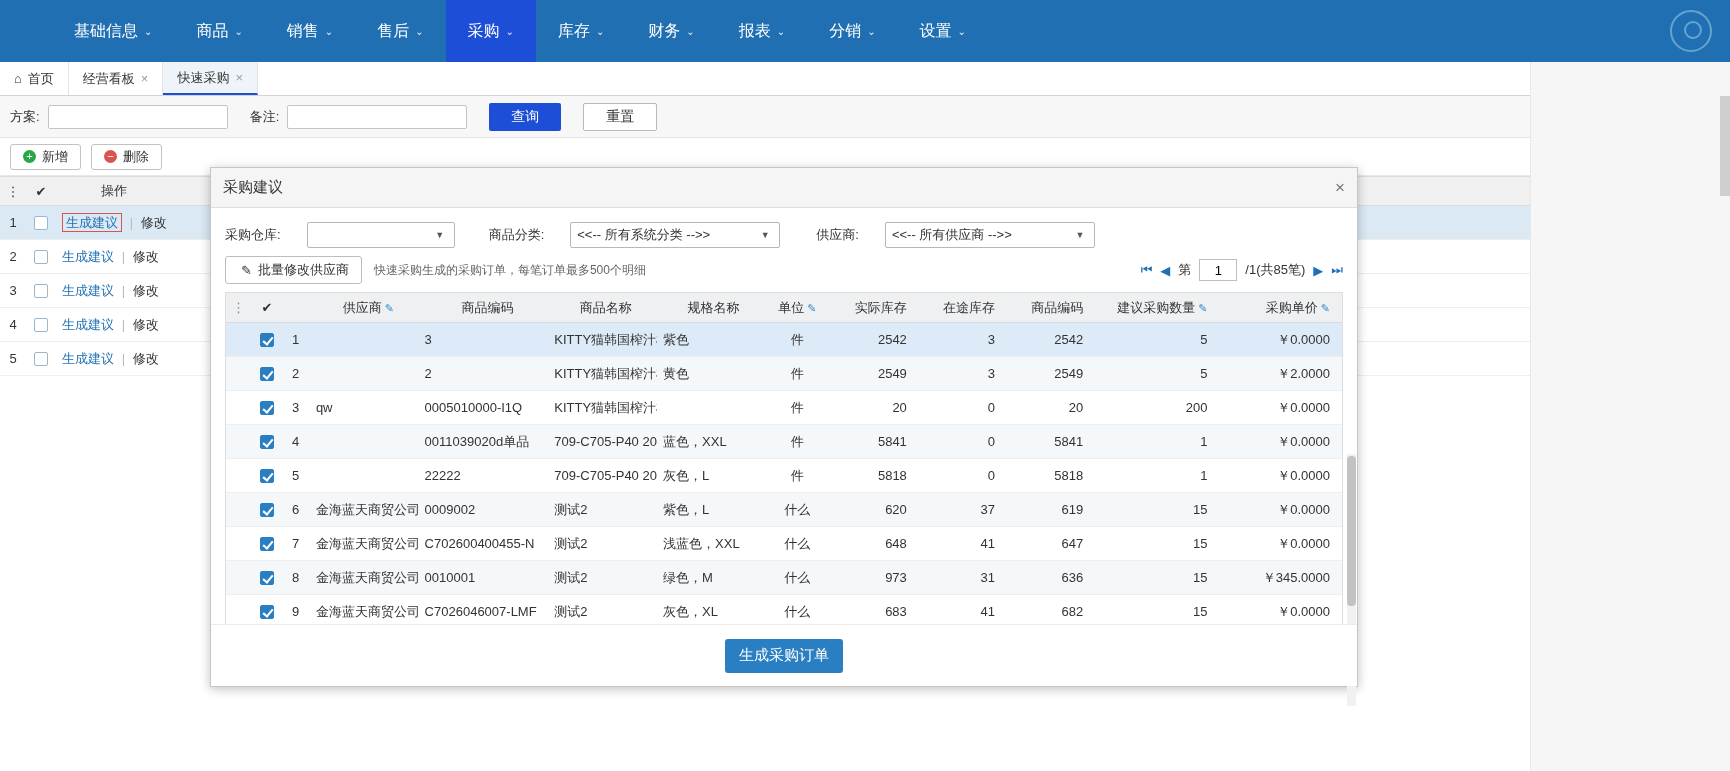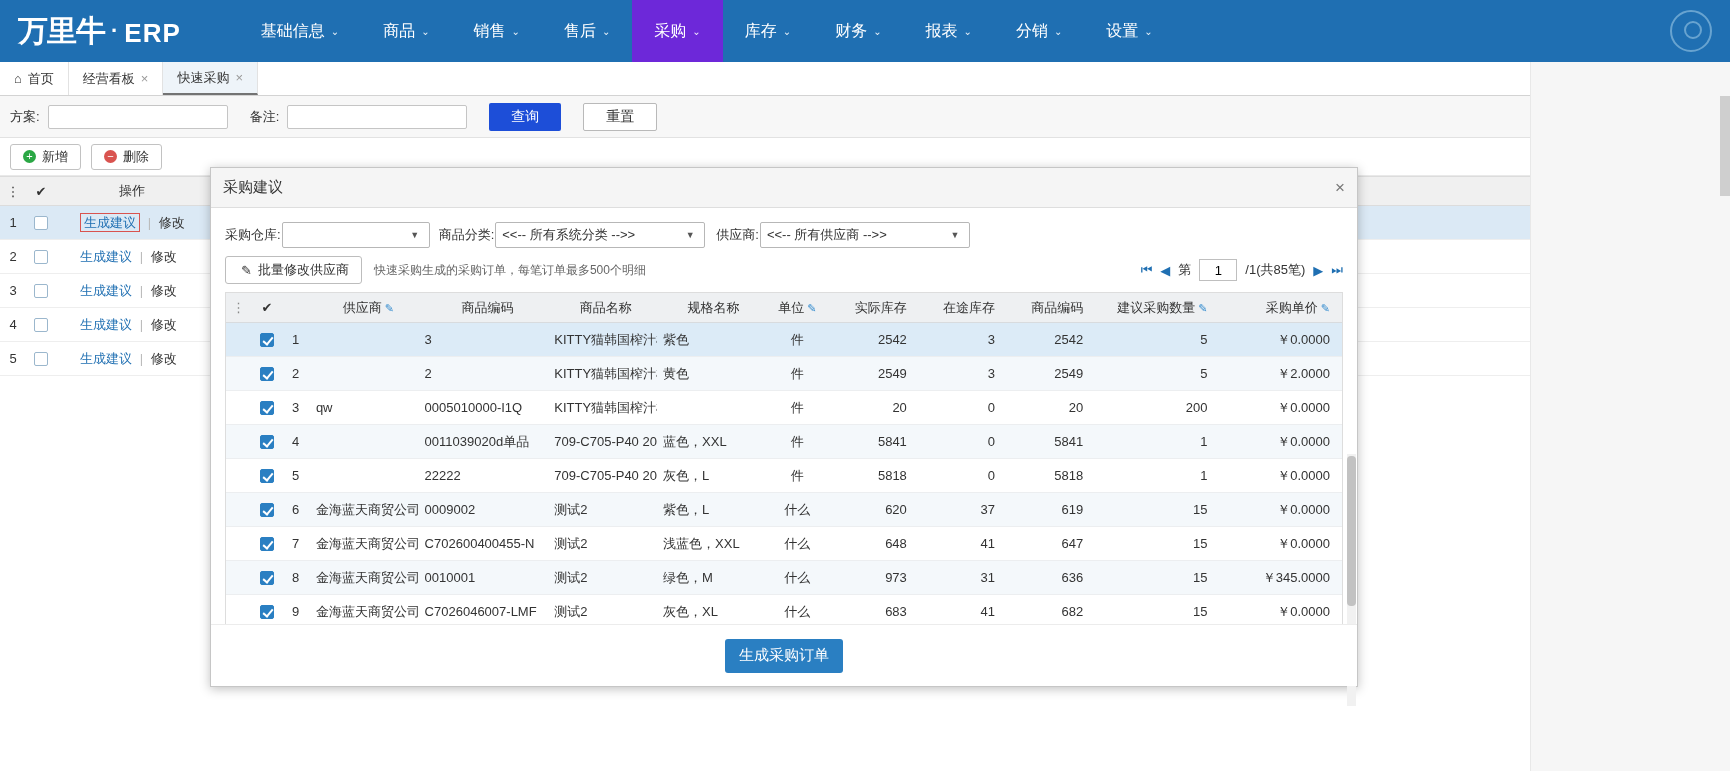--- a/index.html
+++ b/index.html
@@ -21,42 +21,42 @@
     font-weight:bold;
   }
   .logo-cn { font-size:30px; letter-spacing:-1px; line-height:1; }
   .logo-dot { font-size:22px; padding:0 6px 2px 6px; }
   .logo-erp { font-size:26px; letter-spacing:1px; line-height:1; }
   .nav { display:flex; align-items:center; height:62px; margin-left:52px; }
   .nav-item {
     padding:0 22px; height:62px; display:flex; align-items:center;
     font-size:16px; color:#fff; cursor:pointer; white-space:nowrap;
   }
-  .nav-item.active { background:#6d28d9; }
+  .nav-item.active { background:#1d4ed8; }
   .caret { font-size:10px; margin-left:6px; opacity:.9; }
   .user-circle {
     position:absolute; right:18px; top:10px; width:42px; height:42px;
     border-radius:50%; border:2px solid #8fc0e0; opacity:.65;
   }
   .user-circle:after{
     content:""; position:absolute; left:12px; top:9px; width:14px; height:14px;
     border-radius:50%; border:2px solid #8fc0e0;
   }
 
   
   .tabbar {
     height:34px; background:#fff; border-bottom:1px solid #d3d3d3;
     display:flex; align-items:stretch; font-size:13px;
   }
   .tab {
     display:flex; align-items:center; gap:6px; padding:0 14px;
     border-right:1px solid #e2e2e2; cursor:pointer; color:#333;
   }
   .tab.home { color:#333; }
-  .tab.active { background:#eef4f9; border-bottom:2px solid #737373; }
+  .tab.active { background:#eef4f9; border-bottom:2px solid #1d4ed8; }
   .tab .x { color:#999; font-size:13px; }
   .home-icon { font-size:13px; }
 
   
   .filterbar {
     height:42px; background:#f7f7f7; border-bottom:1px solid #e2e2e2;
     display:flex; align-items:center; padding-left:10px; gap:8px;
   }
   .fl { font-size:13px; color:#333; }
   .fi {
@@ -97,38 +97,38 @@
     font-size:13px; color:#333;
   }
   .gh-c { text-align:center; }
   .grid-row {
     height:34px; display:flex; align-items:center; font-size:13px;
     border-bottom:1px solid #eee;
   }
   .grid-row.sel { background:#dbe9f5; }
   .rowno { width:26px; text-align:center; color:#333; }
   .rowck { width:30px; text-align:center; }
-  .rowop { width:110px; padding-left:6px; white-space:nowrap;margin-left:18px; }
+  .rowop { width:110px; padding-left:6px; white-space:nowrap; }
   .link { color:#1f6fb2; cursor:pointer; }
   .sep { color:#bbb; padding:0 4px; }
   .boxed { border:1px solid #d9534f; padding:1px 3px; }
   .rtail { position:absolute; right:0; color:#333; font-size:13px; }
 
   
   .modal {
     position:absolute; left:210px; top:167px; width:1148px; height:520px;
     background:#fff; border:1px solid #c6c6c6; box-shadow:0 2px 10px rgba(0,0,0,.25);
   }
   .modal-head {
     height:40px; background:#f5f5f5; border-bottom:1px solid #dedede;
     display:flex; align-items:center; padding:0 12px; font-size:15px; color:#333;
   }
   .modal-close { margin-left:auto; color:#777; font-size:17px; cursor:pointer; }
   .modal-filters {
-    display:flex; align-items:center; padding:14px 14px 8px 14px; gap:1px;
+    display:flex; align-items:center; padding:14px 14px 8px 14px; gap:26px;
     font-size:13px;
   }
   .sel-box {
     height:26px; border:1px solid #b7b7b7; border-radius:2px; background:#fff;
     display:inline-flex; align-items:center; padding:0 6px; font-size:13px;
     position:relative;
   }
   .sel-box .arw {
     margin-left:auto; width:16px; text-align:center; color:#555; font-size:9px;
   }
@@ -201,25 +201,20 @@
     background:#f6f6f6; border-left:1px solid #e8e8e8;
   }
   .vsb {
     position:absolute; right:0; top:96px; width:10px; height:100px; background:#cfcfcf;
   }
 </style>
 </head>
 <body>
 
 <div class="topbar">
-  <div class="logo">
-    <span class="logo-cn">万里牛</span>
-    <span class="logo-dot">·</span>
-    <span class="logo-erp">ERP</span>
-  </div>
   <div class="nav">
     <div class="nav-item">
       <span>基础信息</span>
       <span class="caret">⌄</span>
     </div>
     <div class="nav-item">
       <span>商品</span>
       <span class="caret">⌄</span>
     </div>
     <div class="nav-item">

